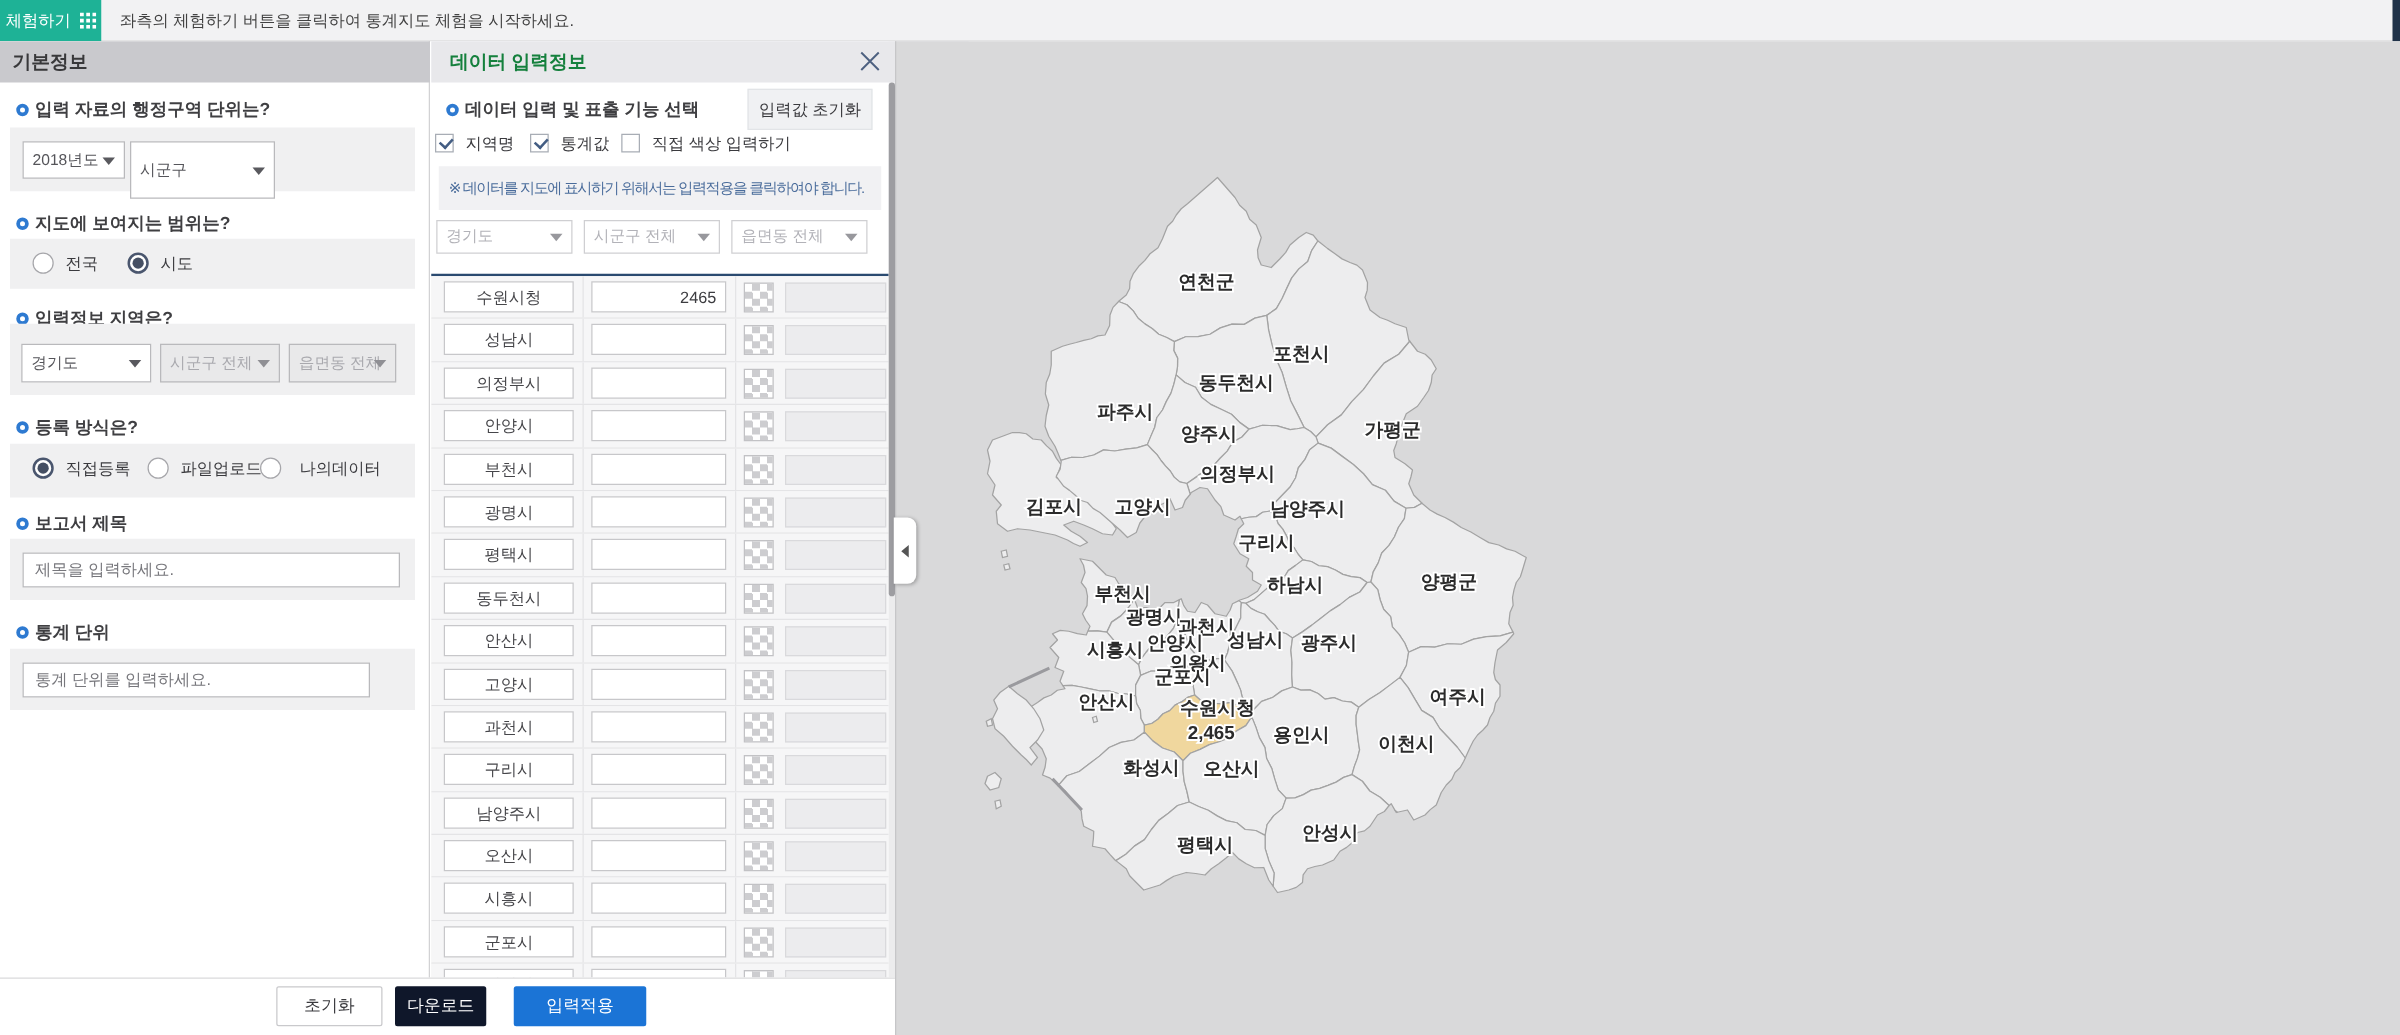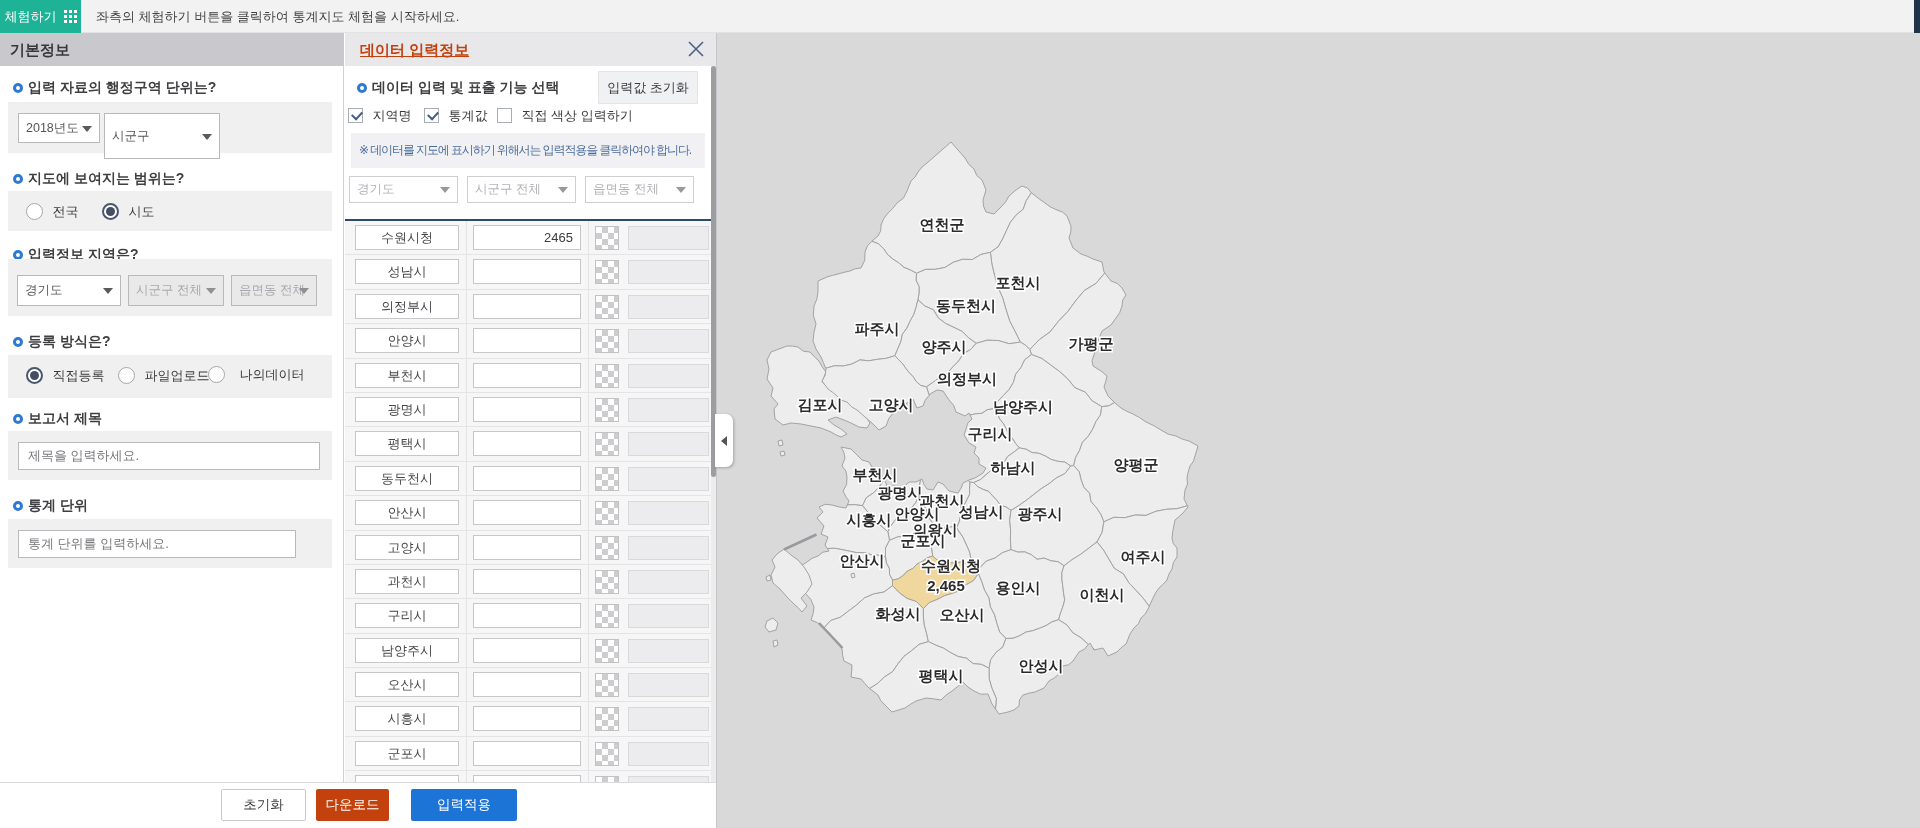--- a/index.html
+++ b/index.html
@@ -36,21 +36,21 @@
   .txt { background:#fff; border:1px solid #b9b9bc; font-size:13px; color:#77777c; display:flex; align-items:center; padding:0 9px; }
 
   
   #left-panel { left:0; top:33px; width:344px; height:795px; background:#fff; border-right:1px solid #d2d2d4; }
   #left-header { left:0; top:33px; width:344px; height:33px; background:#c9c9cd; font-size:15px; font-weight:bold;
                  color:#38383a; line-height:33px; padding-left:10px; }
 
   
   #mid-panel { left:345px; top:33px; width:366px; height:795px; background:#fff; }
   #mid-header { left:345px; top:33px; width:430px; height:33px; background:#e8e8eb; font-size:15px; font-weight:bold;
-                color:#c2410c; line-height:33px; padding-left:15px;text-decoration:underline; }
+                color:#15803d; line-height:33px; padding-left:15px; }
   #mid-close { left:687px; top:40px; width:18px; height:18px; cursor:pointer; }
   #reset-values-btn { left:598px; top:71px; width:100px; height:33px; background:#f0f1f3; border:1px solid #e2e4e7;
                       font-size:13px; color:#3a3a3e; display:flex; align-items:center; justify-content:center; cursor:pointer; }
   #notice-box { left:351px; top:133px; width:354px; height:35px; background:#f1f1f3; display:flex; align-items:center; }
   #notice-box span { font-size:12px; letter-spacing:-1.1px; white-space:nowrap; color:#4a6c9b; padding-left:8px; }
   #table-topline { left:345px; top:219px; width:366px; height:2px; background:#2a4a70; }
   #rows-wrap { left:345px; top:221px; width:366px; height:561px; overflow:hidden; background:#f6f6f7; }
   .drow { position:relative; width:366px; height:34.4px; border-bottom:1px solid #e4e4e6; background:#f6f6f7; }
   .drow .sep1 { position:absolute; left:121px; top:0; height:100%; border-left:1px solid #e4e4e6; }
   .drow .sep2 { position:absolute; left:243px; top:0; height:100%; border-left:1px solid #e4e4e6; }
@@ -64,25 +64,25 @@
 
   
   #mid-scroll { left:711px; top:66px; width:5px; height:716px; background:#ececed; }
   #mid-scroll-thumb { left:711px; top:66px; width:5px; height:411px; background:#9d9da1; border-radius:3px; }
 
   
   #panel-footer { left:0; top:782px; width:716px; height:46px; background:#fff; border-top:1px solid #dadadc; z-index:5; }
   .fbtn { position:absolute; top:789px; height:32px; font-size:13.5px; display:flex; align-items:center; justify-content:center;
           border-radius:2px; cursor:pointer; z-index:6; }
   #btn-reset { left:221px; width:85px; background:#fff; border:1px solid #c9c9cc; color:#3a3a3e; }
-  #btn-download { left:316px; width:73px; background:#c2410c; color:#fff; }
+  #btn-download { left:316px; width:73px; background:#0f172a; color:#fff; }
   #btn-apply { left:411px; width:106px; background:#1b74d6; color:#fff; }
 
   
-  #map-area { left:716px; top:33px; width:1204px; height:795px; background:#d9d9da; border-left:1px solid #c6c6c8; }
+  #map-area { left:716px; top:33px; width:1204px; height:795px; background:#d9d9da; border-left:1px solid #c6c6c8;padding-left:23px; }
   #map-svg { display:block; width:1204px; height:795px; }
   #map-svg text { font-family:"Liberation Sans","DejaVu Sans",sans-serif; font-size:15px; font-weight:600;
                   fill:#2b2b2b; stroke:#fff; stroke-width:3px; paint-order:stroke; text-anchor:middle; }
   #collapse-handle { left:715px; top:414px; width:18px; height:53px; background:#fff; border-radius:0 7px 7px 0;
                      box-shadow:1px 1px 3px rgba(0,0,0,.25); cursor:pointer; z-index:4; display:flex; align-items:center; justify-content:center; }
   #collapse-handle:after { content:""; border:5px solid transparent; border-right:6px solid #555; border-left:none; }
 </style>
 </head>
 <body>
 

